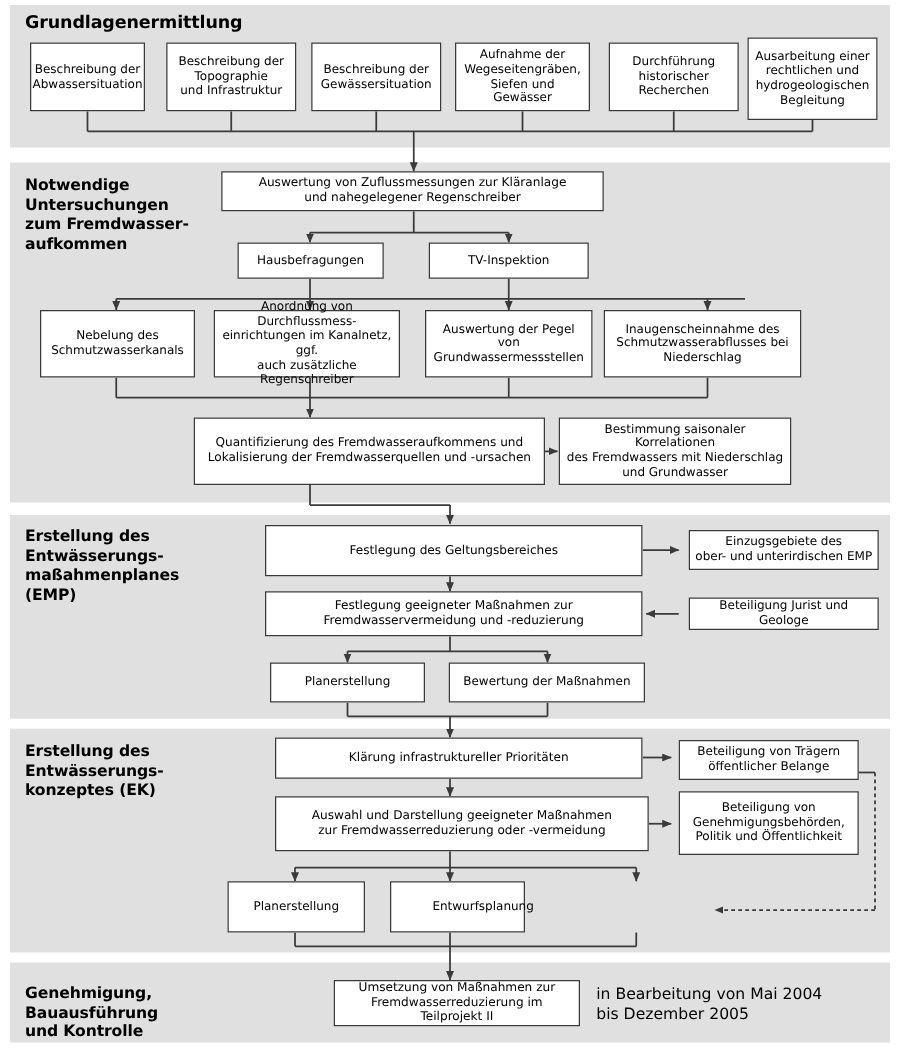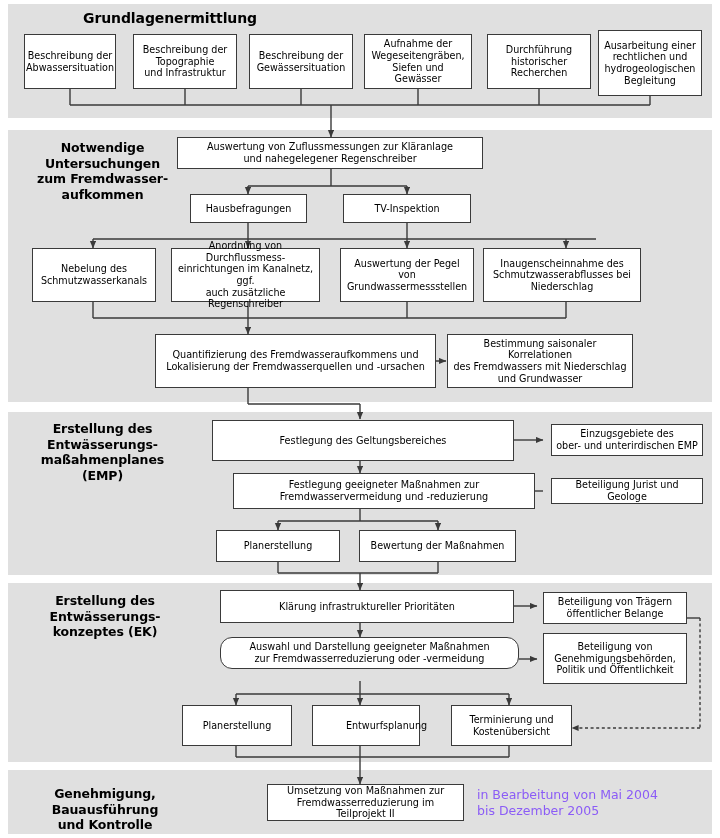--- a/index.html
+++ b/index.html
@@ -7,33 +7,33 @@
     width:720px;height:838px;position:relative;overflow:hidden;
     font-family:"DejaVu Sans","Liberation Sans",sans-serif;
     color:#000;
   }
   #stage{position:absolute;left:0;top:0;width:720px;height:838px;}
   svg#canvas{position:absolute;left:0;top:0;width:720px;height:838px;}
 
   .band{position:absolute;background:#e0e0e0;}
   .band-title{
     position:absolute;font-weight:bold;font-size:12.5px;line-height:15.5px;
-    letter-spacing:-0.1px;color:#000;white-space:pre-line;text-align:center;
+    letter-spacing:-0.1px;color:#000;white-space:pre-line;
   }
   .band-title.big{font-size:14px;line-height:17px;}
 
   .node{
     position:absolute;background:#ffffff;border:1.3px solid #3a3a3a;
     box-sizing:border-box;display:flex;align-items:center;justify-content:center;
     text-align:center;font-size:9.6px;line-height:11.6px;color:#000;
     padding:2px 3px;white-space:pre-line;
   }
   .node.wide{font-size:9.7px;}
   .note{
-    position:absolute;font-size:12.5px;line-height:16px;color:#8b5cf6;white-space:pre-line;
+    position:absolute;font-size:12.5px;line-height:16px;color:#000000;white-space:pre-line;
   }
 </style>
 </head>
 <body>
 
 <div id="stage">
 
   <div class="band" style="left:8px;top:4px;width:704px;height:114px;"></div>
   <div class="band" style="left:8px;top:130px;width:704px;height:272px;"></div>
   <div class="band" style="left:8px;top:412px;width:704px;height:163px;"></div>
@@ -176,45 +176,43 @@
 
   <div class="band-title" style="left:20px;top:421px;width:165px;">Erstellung des
 Entwässerungs-
 maßahmenplanes
 (EMP)</div>
 
   <div class="node wide" style="left:212px;top:420px;width:302px;height:41px;">Festlegung des Geltungsbereiches</div>
   <div class="node" style="left:551px;top:424px;width:152px;height:32px;">Einzugsgebiete des
 ober- und unterirdischen EMP</div>
 
-  <div class="node wide" style="left:212px;top:473px;width:302px;height:36px;margin-left:21px;">Festlegung geeigneter Maßnahmen zur
+  <div class="node wide" style="left:212px;top:473px;width:302px;height:36px;">Festlegung geeigneter Maßnahmen zur
 Fremdwasservermeidung und -reduzierung</div>
   <div class="node" style="left:551px;top:478px;width:152px;height:26px;">Beteiligung Jurist und Geologe</div>
 
   <div class="node" style="left:216px;top:530px;width:124px;height:32px;">Planerstellung</div>
   <div class="node" style="left:359px;top:530px;width:157px;height:32px;">Bewertung der Maßnahmen</div>
 
   <div class="band-title" style="left:20px;top:593px;width:170px;">Erstellung des
 Entwässerungs-
 konzeptes (EK)</div>
 
   <div class="node wide" style="left:220px;top:590px;width:294px;height:33px;">Klärung infrastruktureller Prioritäten</div>
   <div class="node" style="left:543px;top:592px;width:144px;height:32px;">Beteiligung von Trägern
 öffentlicher Belange</div>
 
-  <div class="node wide" style="left:220px;top:637px;width:299px;height:32px;border-radius:12px;">Auswahl und Darstellung geeigneter Maßnahmen
+  <div class="node wide" style="left:220px;top:637px;width:299px;height:44px;">Auswahl und Darstellung geeigneter Maßnahmen
 zur Fremdwasserreduzierung oder -vermeidung</div>
   <div class="node" style="left:543px;top:633px;width:144px;height:51px;">Beteiligung von
 Genehmigungsbehörden,
 Politik und Öffentlichkeit</div>
 
   <div class="node" style="left:182px;top:705px;width:110px;height:41px;">Planerstellung</div>
   <div class="node" style="left:312px;top:705px;width:108px;height:41px;padding-left:44px;">Entwurfsplanung</div>
-  <div class="node" style="left:451px;top:705px;width:121px;height:41px;">Terminierung und
-Kostenübersicht</div>
 
   <div class="band-title" style="left:20px;top:786px;width:170px;">Genehmigung,
 Bauausführung
 und Kontrolle</div>
 
   <div class="node wide" style="left:267px;top:784px;width:197px;height:37px;">Umsetzung von Maßnahmen zur
 Fremdwasserreduzierung im Teilprojekt II</div>
 
   <div class="note" style="left:477px;top:787px;width:230px;">in Bearbeitung von Mai 2004
 bis Dezember 2005</div>

